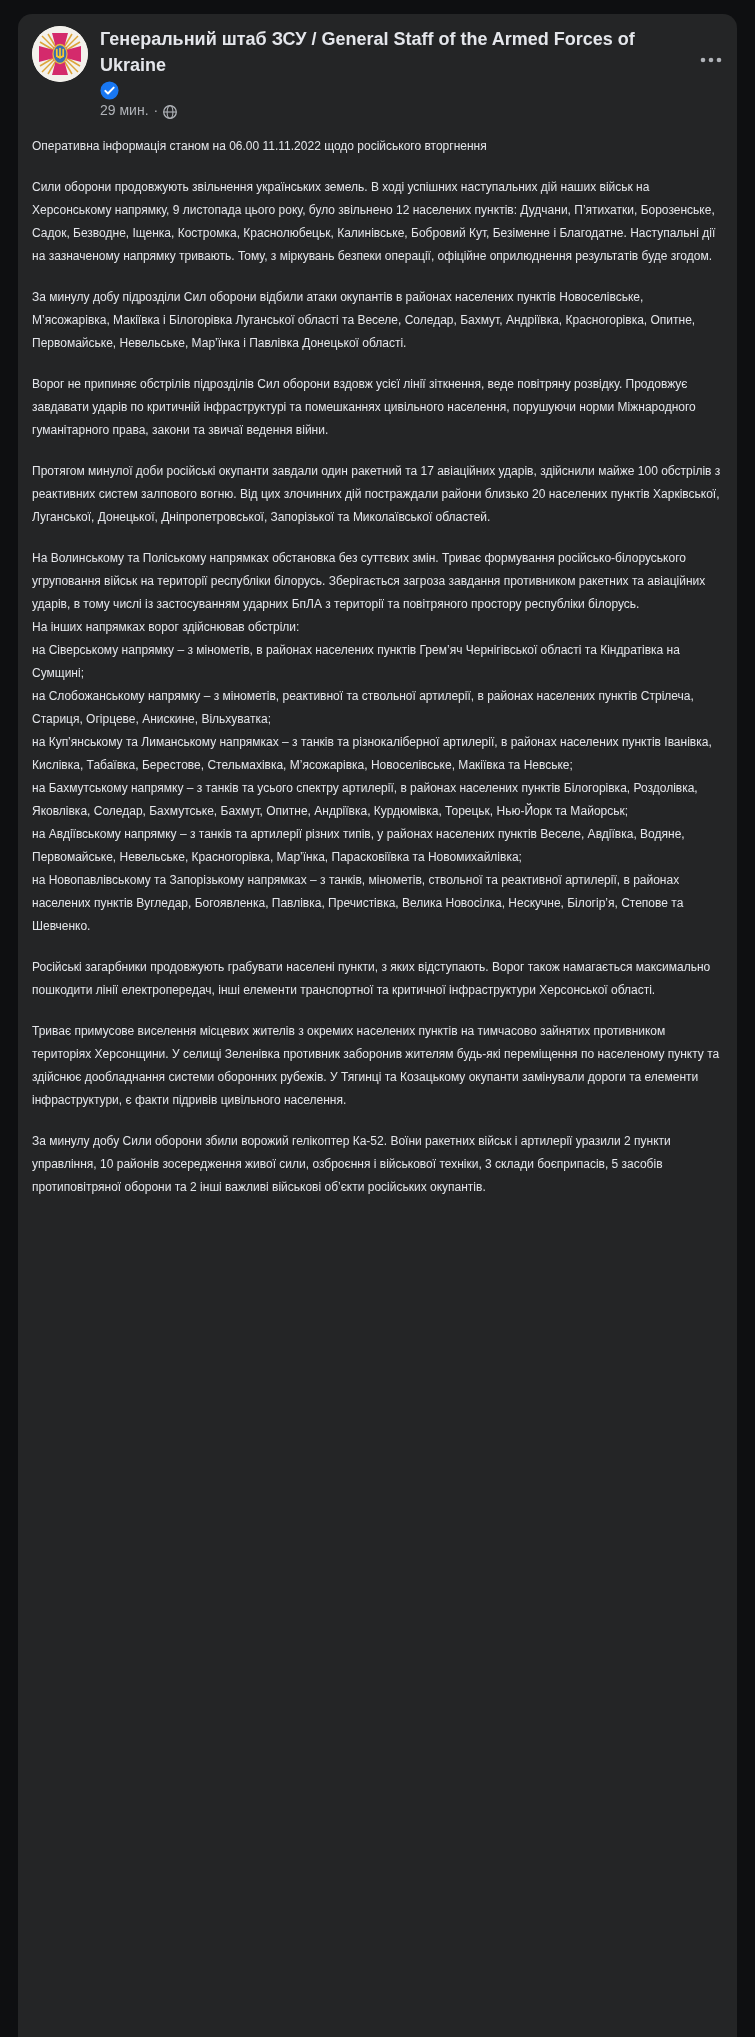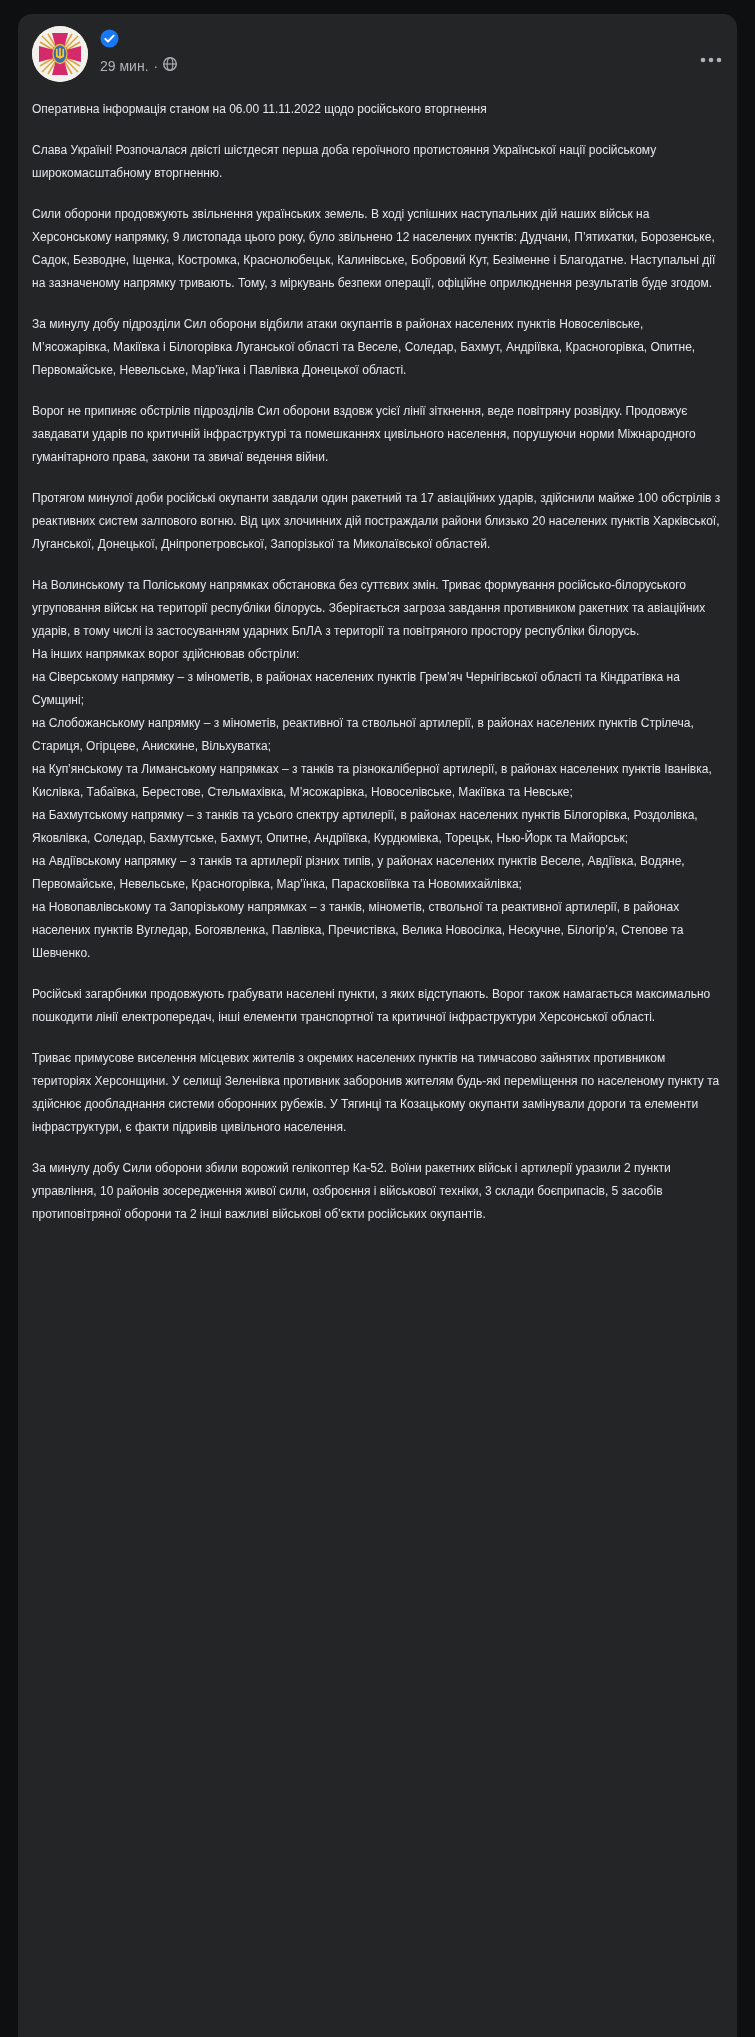--- a/index.html
+++ b/index.html
@@ -27,22 +27,22 @@
   }
   .avatar-wrap svg { display: block; }
   .header-text { margin-left: 12px; min-width: 0; padding-right: 46px; }
   .page-name {
     font-size: 18px; font-weight: 700; line-height: 26px;
     color: #e4e6eb; cursor: pointer; max-width: 575px;
   }
   .badge-line { margin-top: 3px; height: 20px; }
   .badge-line svg { display: block; }
   .meta-line {
-    display: flex; align-items: flex-start; gap: 5px;
-    margin-top: 8px;
+    display: flex; align-items: flex-end; gap: 5px;
+    margin-top: 0;
     color: #b0b3b8; font-size: 14px; line-height: 18px;
   }
   .meta-line svg { display: block; }
   .timestamp { cursor: pointer; }
   .menu-btn {
     position: absolute; right: -6px; top: 16px;
     width: 36px; height: 36px;
     display: flex; align-items: center; justify-content: center;
     border-radius: 50%; cursor: pointer;
   }
@@ -92,20 +92,21 @@
         <g stroke="#f7c631" stroke-width="1.7" fill="none" stroke-linecap="round">
           <path d="M24.8 23.5 v6.5"></path>
           <path d="M28 22.5 v9.5"></path>
           <path d="M31.2 23.5 v6.5"></path>
           <path d="M24.8 30 q3.2 2.6 6.4 0"></path>
         </g>
       </svg>
     </div>
 
     <div class="header-text">
+      <div class="page-name">Генеральний штаб ЗСУ / General Staff of the Armed Forces of Ukraine</div>
       <div class="badge-line">
         <svg width="19" height="19" viewBox="0 0 20 20">
           <circle cx="10" cy="10" r="9.5" fill="#1877f2"></circle>
           <path d="M5.6 10.4 l2.8 2.8 6-6.2" stroke="#ffffff" stroke-width="2.1" fill="none" stroke-linecap="round" stroke-linejoin="round"></path>
         </svg>
       </div>
       <div class="meta-line">
         <span class="timestamp">29 мин.</span>
         <span>·</span>
         <svg width="14" height="14" viewBox="0 0 14 14">
@@ -122,21 +123,20 @@
         <circle cx="11" cy="3" r="2.3" fill="#b0b3b8"></circle>
         <circle cx="19" cy="3" r="2.3" fill="#b0b3b8"></circle>
       </svg>
     </div>
 
   </div>
 
   <div class="post-text" id="post-text">
 
   <p class="post-paragraph">Оперативна інформація станом на 06.00 11.11.2022 щодо російського вторгнення</p>
-      <p class="post-paragraph">Слава Україні! Розпочалася двісті шістдесят перша доба героїчного протистояння Української нації російському широкомасштабному вторгненню.</p>
       <p class="post-paragraph">Сили оборони продовжують звільнення українських земель. В ході успішних наступальних дій наших військ на Херсонському напрямку, 9 листопада цього року, було звільнено 12 населених пунктів: Дудчани, П’ятихатки, Борозенське, Садок, Безводне, Іщенка, Костромка, Краснолюбецьк, Калинівське, Бобровий Кут, Безіменне і Благодатне. Наступальні дії на зазначеному напрямку тривають. Тому, з міркувань безпеки операції, офіційне оприлюднення результатів буде згодом.</p>
       <p class="post-paragraph">За минулу добу підрозділи Сил оборони відбили атаки окупантів в районах населених пунктів Новоселівське, М’ясожарівка, Макіївка і Білогорівка Луганської області та Веселе, Соледар, Бахмут, Андріївка, Красногорівка, Опитне, Первомайське, Невельське, Мар’їнка і Павлівка Донецької області.</p>
       <p class="post-paragraph">Ворог не припиняє обстрілів підрозділів Сил оборони вздовж усієї лінії зіткнення, веде повітряну розвідку. Продовжує завдавати ударів по критичній інфраструктурі та помешканнях цивільного населення, порушуючи норми Міжнародного гуманітарного права, закони та звичаї ведення війни.</p>
       <p class="post-paragraph">Протягом минулої доби російські окупанти завдали один ракетний та 17 авіаційних ударів, здійснили майже 100 обстрілів з реактивних систем залпового вогню. Від цих злочинних дій постраждали райони близько 20 населених пунктів Харківської, Луганської, Донецької, Дніпропетровської, Запорізької та Миколаївської областей.</p>
       <p class="post-paragraph">На Волинському та Поліському напрямках обстановка без суттєвих змін. Триває формування російсько-білоруського угруповання військ на території республіки білорусь. Зберігається загроза завдання противником ракетних та авіаційних ударів, в тому числі із застосуванням ударних БпЛА з території та повітряного простору республіки білорусь.
 На інших напрямках ворог здійснював обстріли:
 на Сіверському напрямку – з мінометів, в районах населених пунктів Грем’яч Чернігівської області та Кіндратівка на Сумщині;
 на Слобожанському напрямку – з мінометів, реактивної та ствольної артилерії, в районах населених пунктів Стрілеча, Стариця, Огірцеве, Анискине, Вільхуватка;
 на Куп’янському та Лиманському напрямках – з танків та різнокаліберної артилерії, в районах населених пунктів Іванівка, Кислівка, Табаївка, Берестове, Стельмахівка, М’ясожарівка, Новоселівське, Макіївка та Невське;
 на Бахмутському напрямку – з танків та усього спектру артилерії, в районах населених пунктів Білогорівка, Роздолівка, Яковлівка, Соледар, Бахмутське, Бахмут, Опитне, Андріївка, Курдюмівка, Торецьк, Нью-Йорк та Майорськ;

